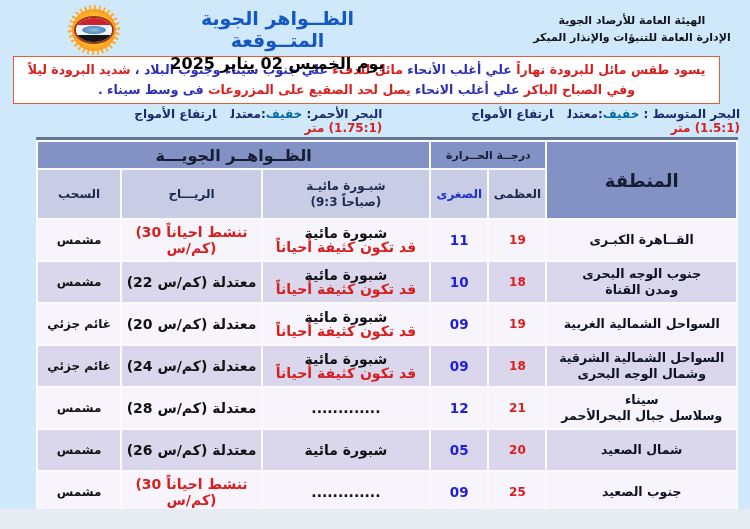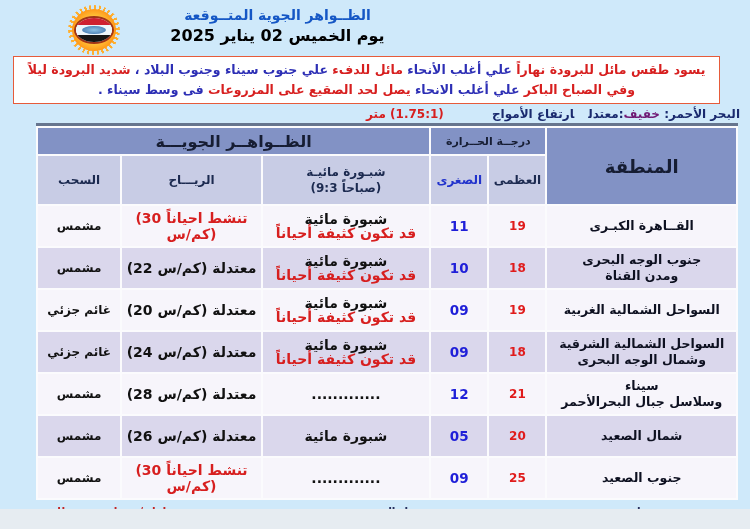--- a/index.html
+++ b/index.html
@@ -4,21 +4,21 @@
 <style>
   html,body{margin:0;padding:0;}
   body{width:750px;height:529px;font-family:"DejaVu Sans","Liberation Sans",sans-serif;}
   .page{position:relative;width:750px;height:529px;background:#cfe9fa;overflow:hidden;direction:rtl;}
 
   
   .top{position:relative;height:56px;}
   .org{position:absolute;top:12px;right:18px;width:200px;text-align:center;
        font-size:11px;font-weight:bold;color:#10131c;line-height:17px;}
   .title-block{position:absolute;top:7px;left:160px;width:235px;text-align:center;}
-  .title{color:#1557c5;font-size:14px;font-weight:bold;}
+  .title{color:#1557c5;font-size:19px;font-weight:bold;}
   .date{color:#000;font-size:16px;font-weight:bold;margin-top:3px;}
   .logo{position:absolute;top:5px;left:68px;width:52px;height:50px;}
   .rays{position:absolute;inset:0;border-radius:50%;
         background:repeating-conic-gradient(#ffaf2e 0 5deg,rgba(255,175,46,0) 5deg 12deg);}
   .sun{position:absolute;inset:4px;border-radius:50%;
        background:radial-gradient(circle,#ffeab0 0%,#ffc93e 40%,#ff9517 72%,#ef810f 100%);}
   .oval{position:absolute;left:50%;top:50%;transform:translate(-50%,-50%);
         width:36px;height:24px;border-radius:50%;overflow:hidden;border:2px solid #a23517;background:#fff;}
   .oval .r{height:30%;background:#cf2030;}
   .oval .w{height:40%;background:#eef6fb;position:relative;}
@@ -28,21 +28,21 @@
 
   
   .notice{margin:0 30px 0 13px;background:#ffffff;border:1px solid #e65b3a;
           padding:3px 6px;text-align:center;font-size:12.5px;font-weight:bold;line-height:20px;}
   .red{color:#d71f1f;}
   .blue{color:#2d2fb5;}
 
   
   .sea{display:flex;justify-content:space-between;align-items:center;
        padding:3px 10px 2px 36px;font-size:12px;font-weight:bold;color:#1a2a6e;}
-  .sea .hl{color:#701a75;}
+  .sea .hl{color:#0369a1;}
   .sea .val{color:#d71f1f;}
   .sea .gap{margin-right:14px;padding-left:44px;}
 
   
   .tbl-wrap{width:702px;margin-left:auto;margin-right:12px;background:#fbfbfd;
             border-top:3px solid #66758f;padding:0;}
   table{width:100%;border-collapse:separate;border-spacing:2px;table-layout:fixed;}
   th,td{text-align:center;vertical-align:middle;padding:1px 2px;}
   thead th{background:#8292c5;color:#161d33;}
   .region-h{font-size:18px;font-weight:bold;}
@@ -68,38 +68,45 @@
   .sig{text-align:center;font-size:10.5px;font-weight:bold;line-height:15px;color:#27305e;}
   .sig.redsig{color:#c22525;}
   .bottom-strip{position:absolute;bottom:0;left:0;right:0;height:20px;background:#e6ecf1;}
 </style>
 </head>
 <body>
 
 <div class="page">
 
   <header class="top">
+    <div class="org">
+      <div>الهيئة العامة للأرصاد الجوية</div>
+      <div>الإدارة العامة للتنبؤات والإنذار المبكر</div>
+    </div>
     <div class="title-block">
       <div class="title">الظــواهر الجوية المتــوقعة</div>
       <div class="date">يوم الخميس 02 يناير 2025</div>
     </div>
     <div class="logo">
       <div class="rays"></div>
       <div class="sun"></div>
       <div class="oval">
         <div class="r"></div>
           <div class="w"></div>
           <div class="b"></div>
       </div>
     </div>
   </header>
 
   <div class="notice" id="notice"><span class="red">يسود طقس مائل للبرودة  نهاراً </span><span class="blue">علي أغلب الأنحاء </span><span class="red">مائل للدفء </span><span class="blue">علي جنوب سيناء وجنوب البلاد ، </span><span class="red">شديد البرودة ليلاً وفي الصباح الباكر </span><span class="blue">علي أغلب الانحاء </span><span class="red">يصل لحد الصقيع على المزروعات </span><span class="blue">فى وسط سيناء .</span></div>
 
   <div class="sea">
+    <div class="sea-item">
+      <span>البحر المتوسط : </span><span class="hl">خفيف</span><span>:معتدل</span><span class="gap">ارتفاع الأمواج </span><span class="val" dir="ltr">(1.5:1)</span><span class="val"> متر</span>
+    </div>
     <div class="sea-item">
       <span>البحر الأحمر: </span><span class="hl">خفيف</span><span>:معتدل</span><span class="gap">ارتفاع الأمواج </span><span class="val" dir="ltr">(1.75:1)</span><span class="val"> متر</span>
     </div>
   </div>
 
   <div class="tbl-wrap">
     <table>
       <colgroup>
         <col style="width:188px">
           <col style="width:56px">

